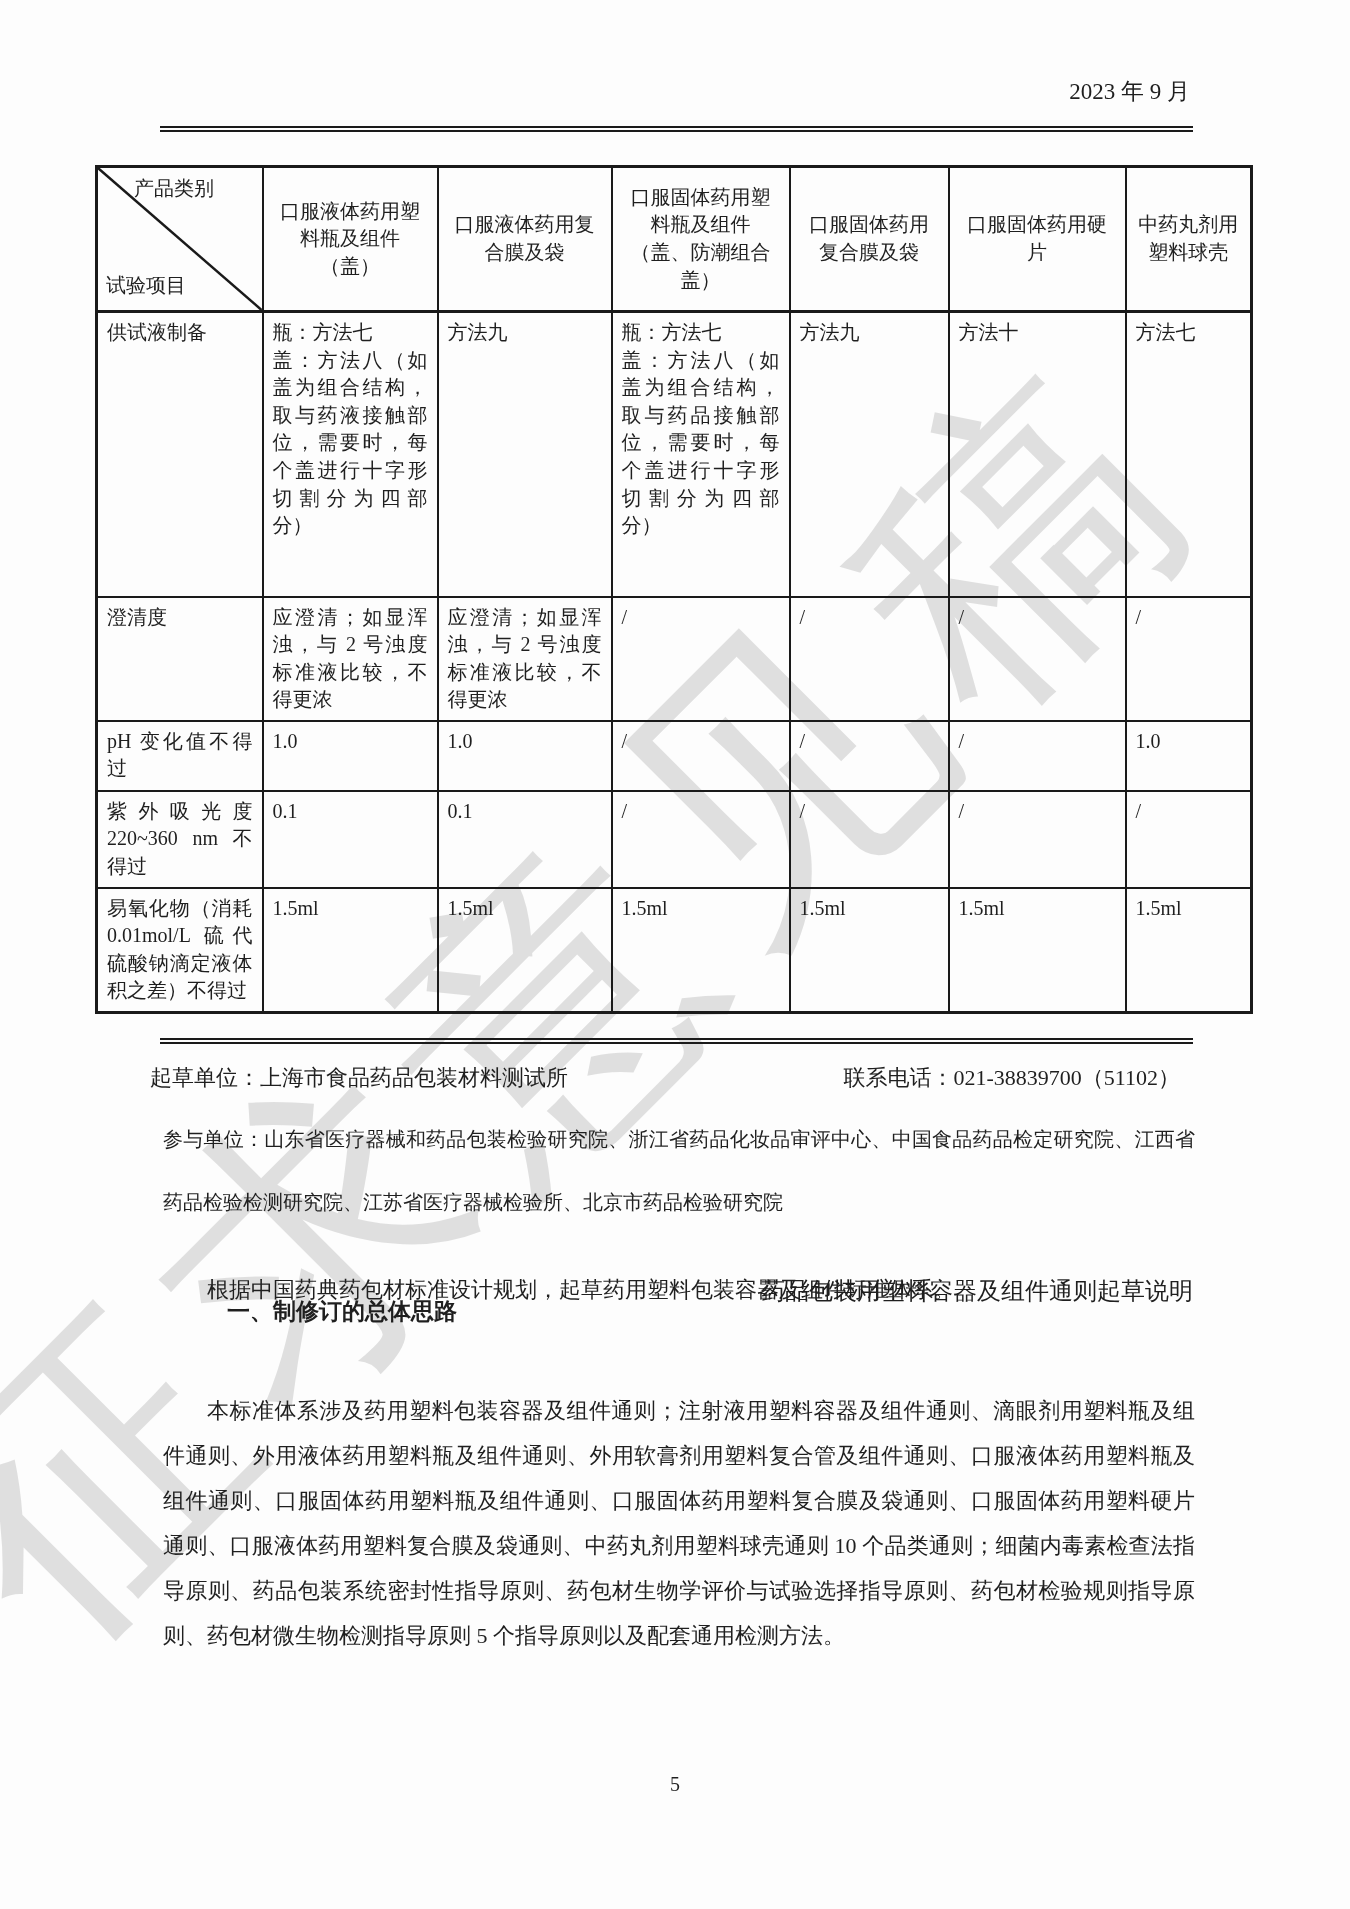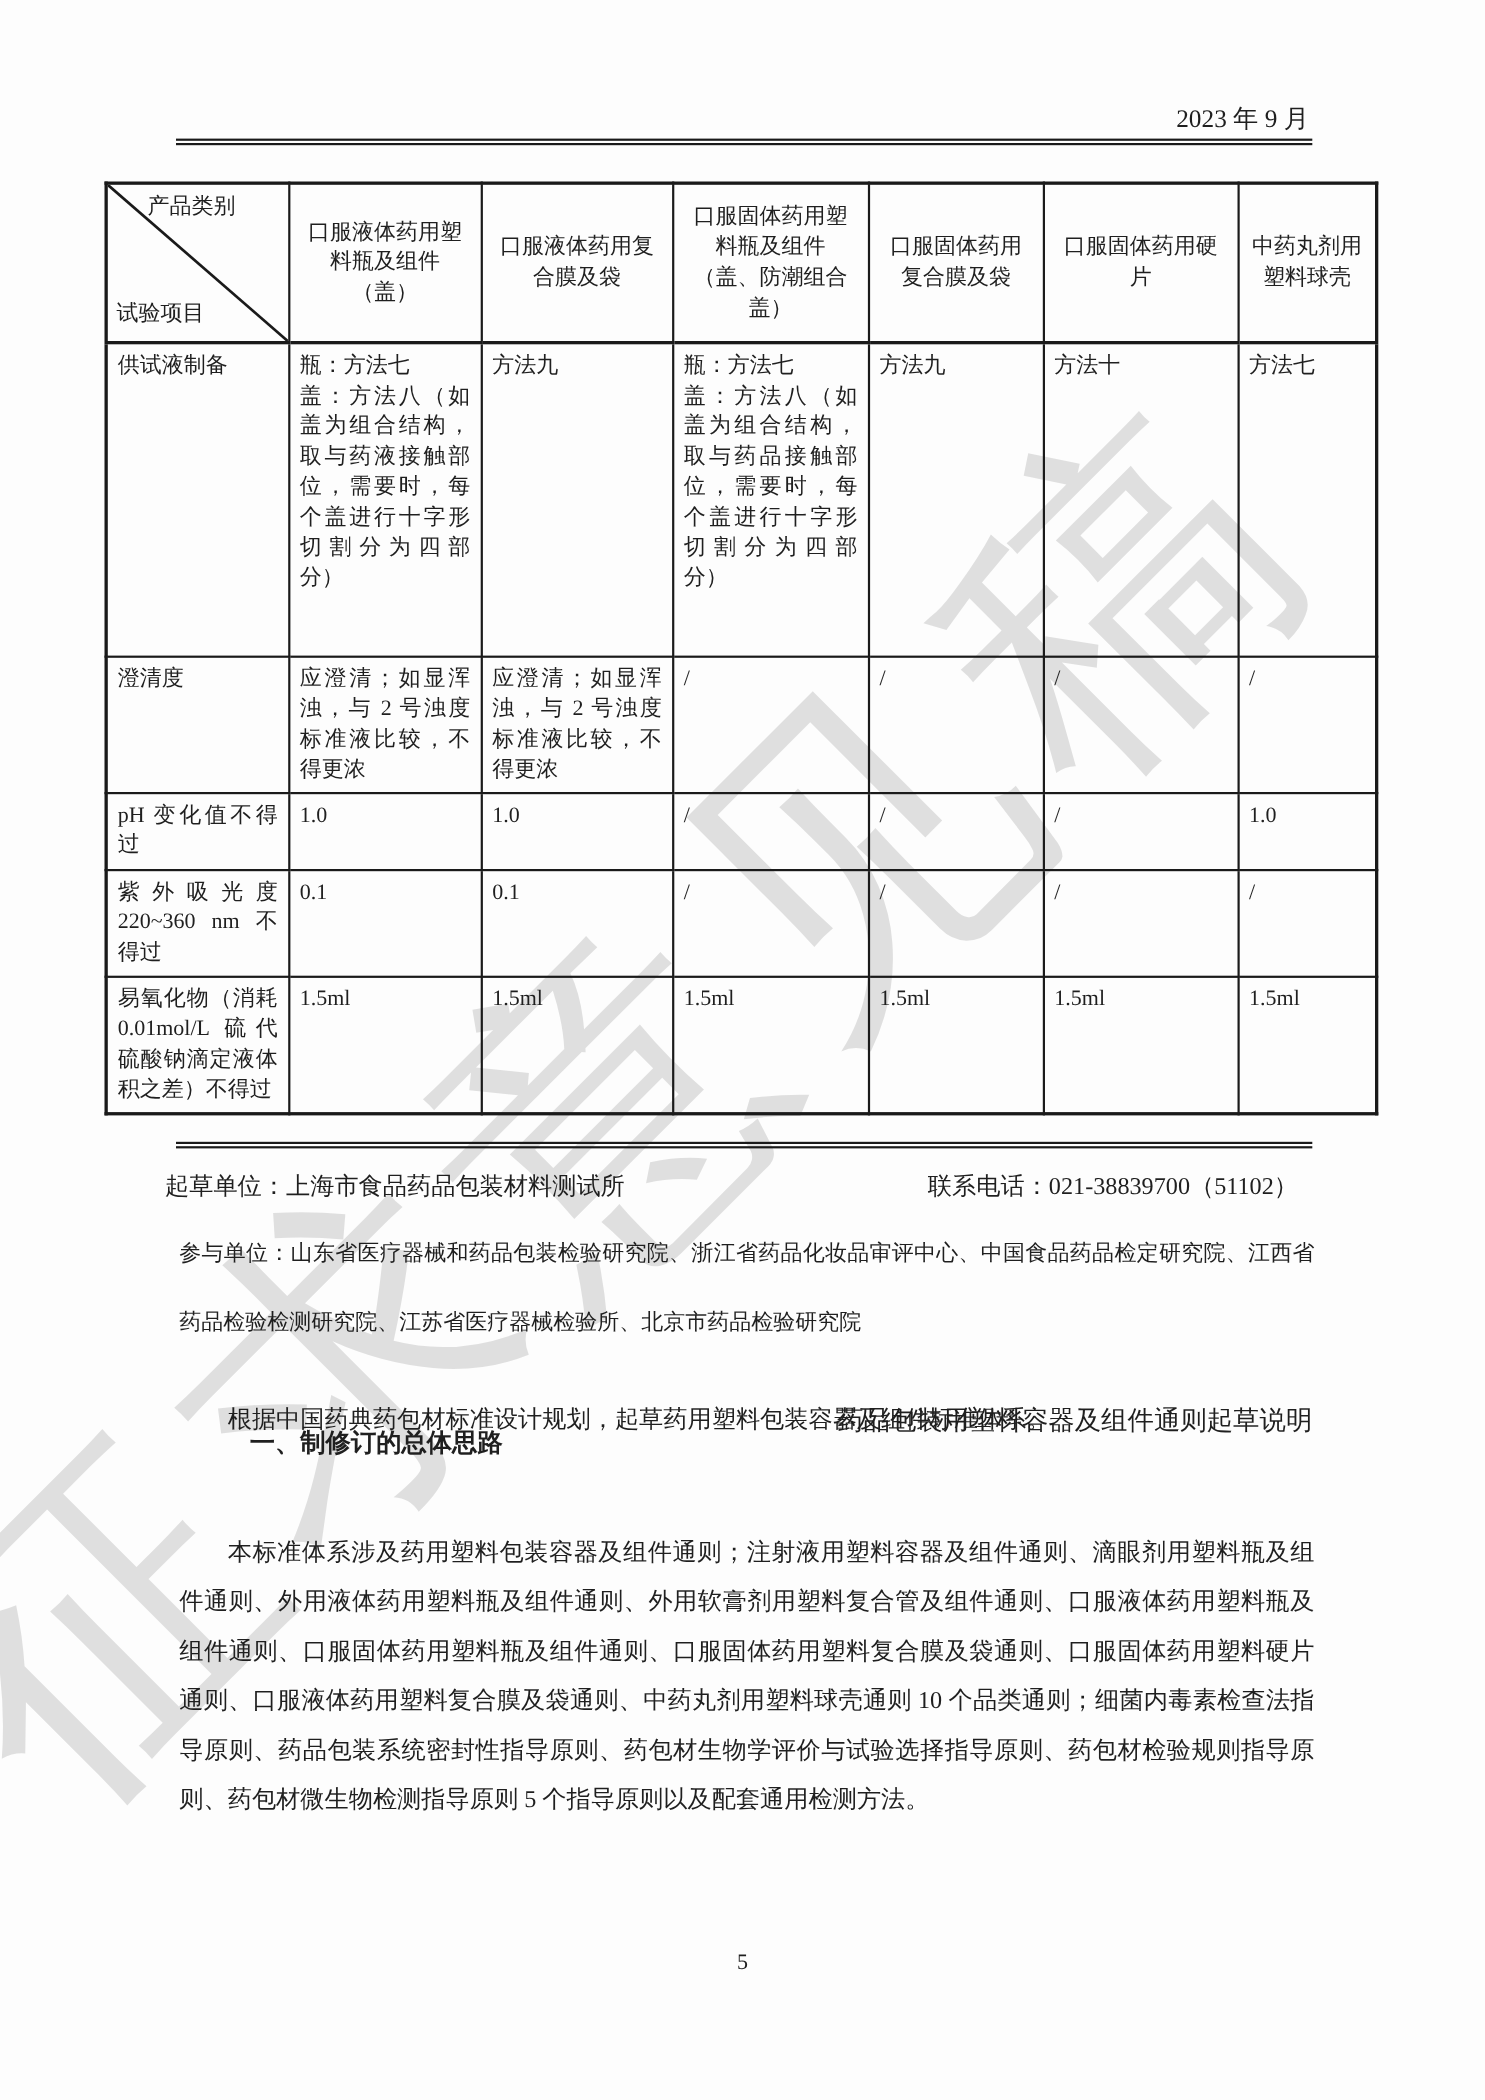--- a/index.html
+++ b/index.html
@@ -11,21 +11,21 @@
   }
   .layer{position:relative;z-index:1;}
   
   .watermark{
     position:absolute;left:560px;top:1000px;z-index:0;
     transform:translate(-50%,-50%) rotate(-45deg);
     font-size:300px;letter-spacing:28px;white-space:nowrap;
     color:#c3c3c3;opacity:.5;font-family:"Liberation Serif","DejaVu Serif",serif;
     pointer-events:none;user-select:none;
   }
-  .date{position:absolute;top:92px;left:0;width:1190px;text-align:right;font-size:23px;}
+  .date{position:absolute;top:76px;left:0;width:1190px;text-align:right;font-size:23px;}
   .rule{position:absolute;left:160px;width:1033px;height:1px;border-top:2px solid #1a1a1a;border-bottom:2px solid #1a1a1a;padding-top:1px;background:transparent;}
   .rule1{top:126px;}
   .rule2{top:1038px;}
   
   table.spec{
     position:absolute;top:165px;left:95px;width:1155px;
     border-collapse:collapse;table-layout:fixed;
     font-size:20px;background:transparent;
   }
   table.spec th,table.spec td{

